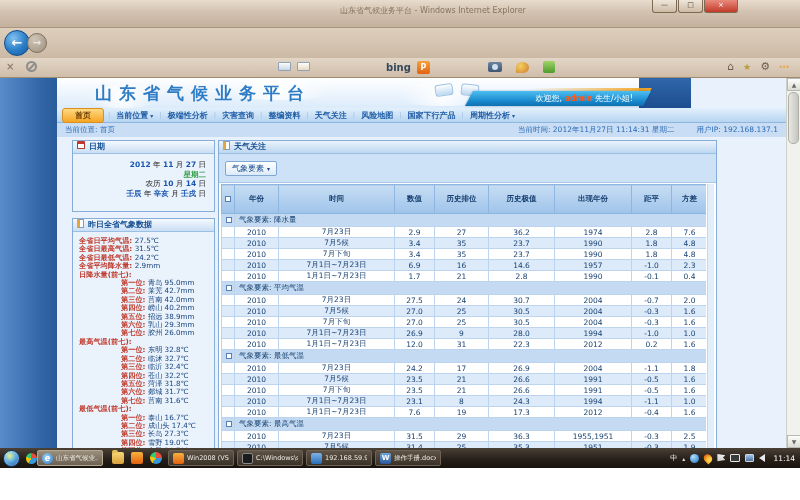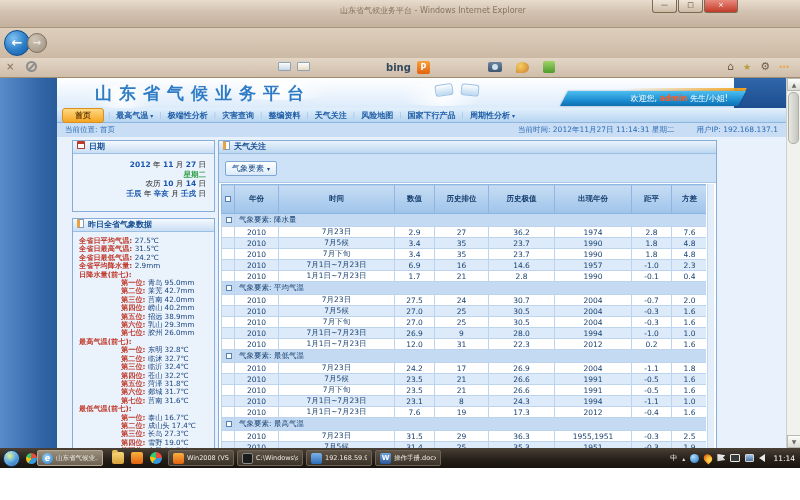--- a/index.html
+++ b/index.html
@@ -57,21 +57,21 @@
   
   .viewport { position:absolute; left:0; top:78px; width:800px; height:370px; background:#e9f2fc; overflow:hidden; }
   .leftband { position:absolute; left:0; top:0; width:57px; height:370px;
     background:linear-gradient(90deg,#5a8ccb,#36香6 60%); background:linear-gradient(90deg,#5a8ccb,#3166a8 70%,#2a5c9a); }
   .scrollbar { position:absolute; right:0; top:0; width:14px; height:370px; background:#f1f1ee; border-left:1px solid #d0d0cb; }
   .sb-btn { width:14px; height:13px; background:linear-gradient(#fcfcfb,#dcdcd6); border:1px solid #b9b9b2; font-size:6px; color:#6a6a64; text-align:center; line-height:12px; }
   .sb-btn.down { position:absolute; bottom:0; }
   .sb-thumb { position:absolute; top:14px; left:1px; width:11px; height:52px; background:linear-gradient(90deg,#e8e8e3,#c6c6bf); border:1px solid #aeaea6; border-radius:5px; }
 
   .site { position:absolute; left:57px; top:0; width:729px; height:370px; }
-  .banner { position:absolute; left:0; top:0; width:729px; height:30px;
+  .banner { position:absolute; left:0; top:0; width:634px; height:30px;
     background:linear-gradient(180deg,#ffffff,#dcebfa); overflow:hidden;padding-left:11px; }
   .cloud { position:absolute; border-radius:50%; background:radial-gradient(circle,rgba(255,255,255,.95),rgba(255,255,255,0) 70%); }
   .site-title { position:absolute; left:38px; top:4px; font-size:17px; font-weight:bold; color:#2e7cc5; letter-spacing:7px; white-space:nowrap; }
   .banner-dark { position:absolute; right:0; top:0; width:52px; height:30px; background:linear-gradient(180deg,#2f66ab,#1d4e8f); }
   .ribbon { position:absolute; right:44px; top:13px; width:178px; height:15px;
     background:linear-gradient(180deg,#4cbef0,#1787cc 70%,#116fae); transform:skewX(-28deg); box-shadow:0 0 2px rgba(0,60,120,.4); }
   .ribbon-accent { position:absolute; right:40px; top:10px; width:120px; height:3px; background:linear-gradient(90deg,rgba(245,166,35,0),#f5a623); transform:skewX(-28deg); }
   .ribbon-text { position:absolute; right:58px; top:15px; font-size:8px; color:#fff; white-space:nowrap; }
   .ribbon-text .user { color:#ff5a1e; font-weight:bold; }
   .mini-clouds { position:absolute; left:378px; top:6px; display:flex; gap:8px; }
@@ -242,21 +242,21 @@
           <span>先生/小姐!</span>
         </div>
       </div>
 
       <div class="mainnav" id="nav-items">
           <div class="nav-item active">
             <span>首页</span>
           </div>
           <span class="nav-div">|</span>
           <div class="nav-item">
-            <span>最高气温</span>
+            <span>当前位置</span>
             <span class="nav-arrow">▾</span>
           </div>
           <span class="nav-div">|</span>
           <div class="nav-item">
             <span>极端性分析</span>
           </div>
           <span class="nav-div">|</span>
           <div class="nav-item">
             <span>灾害查询</span>
           </div>

